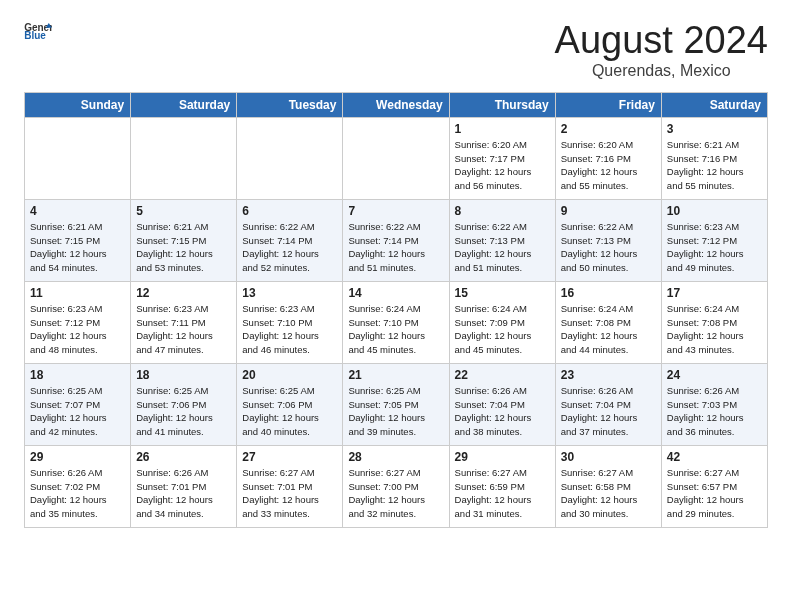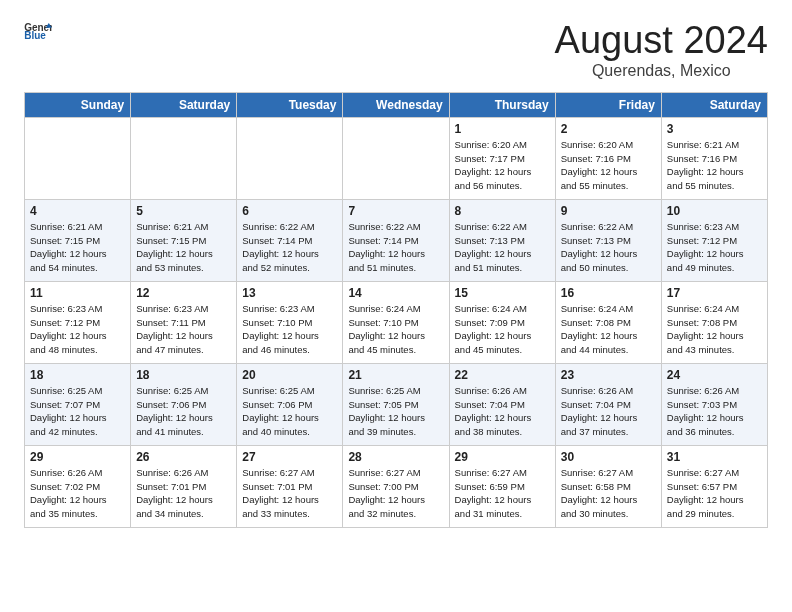--- a/index.html
+++ b/index.html
@@ -271,21 +271,21 @@
 and 31 minutes.</div>
           </td>
           <td>
             <div class="day-num">30</div>
             <div class="day-info" style="white-space: pre-line;">Sunrise: 6:27 AM
 Sunset: 6:58 PM
 Daylight: 12 hours
 and 30 minutes.</div>
           </td>
           <td>
-            <div class="day-num">31</div>
+            <div class="day-num">42</div>
             <div class="day-info" style="white-space: pre-line;">Sunrise: 6:27 AM
 Sunset: 6:57 PM
 Daylight: 12 hours
 and 29 minutes.</div>
           </td>
         </tr>
       </tbody>
   </table>
 </div>
 

